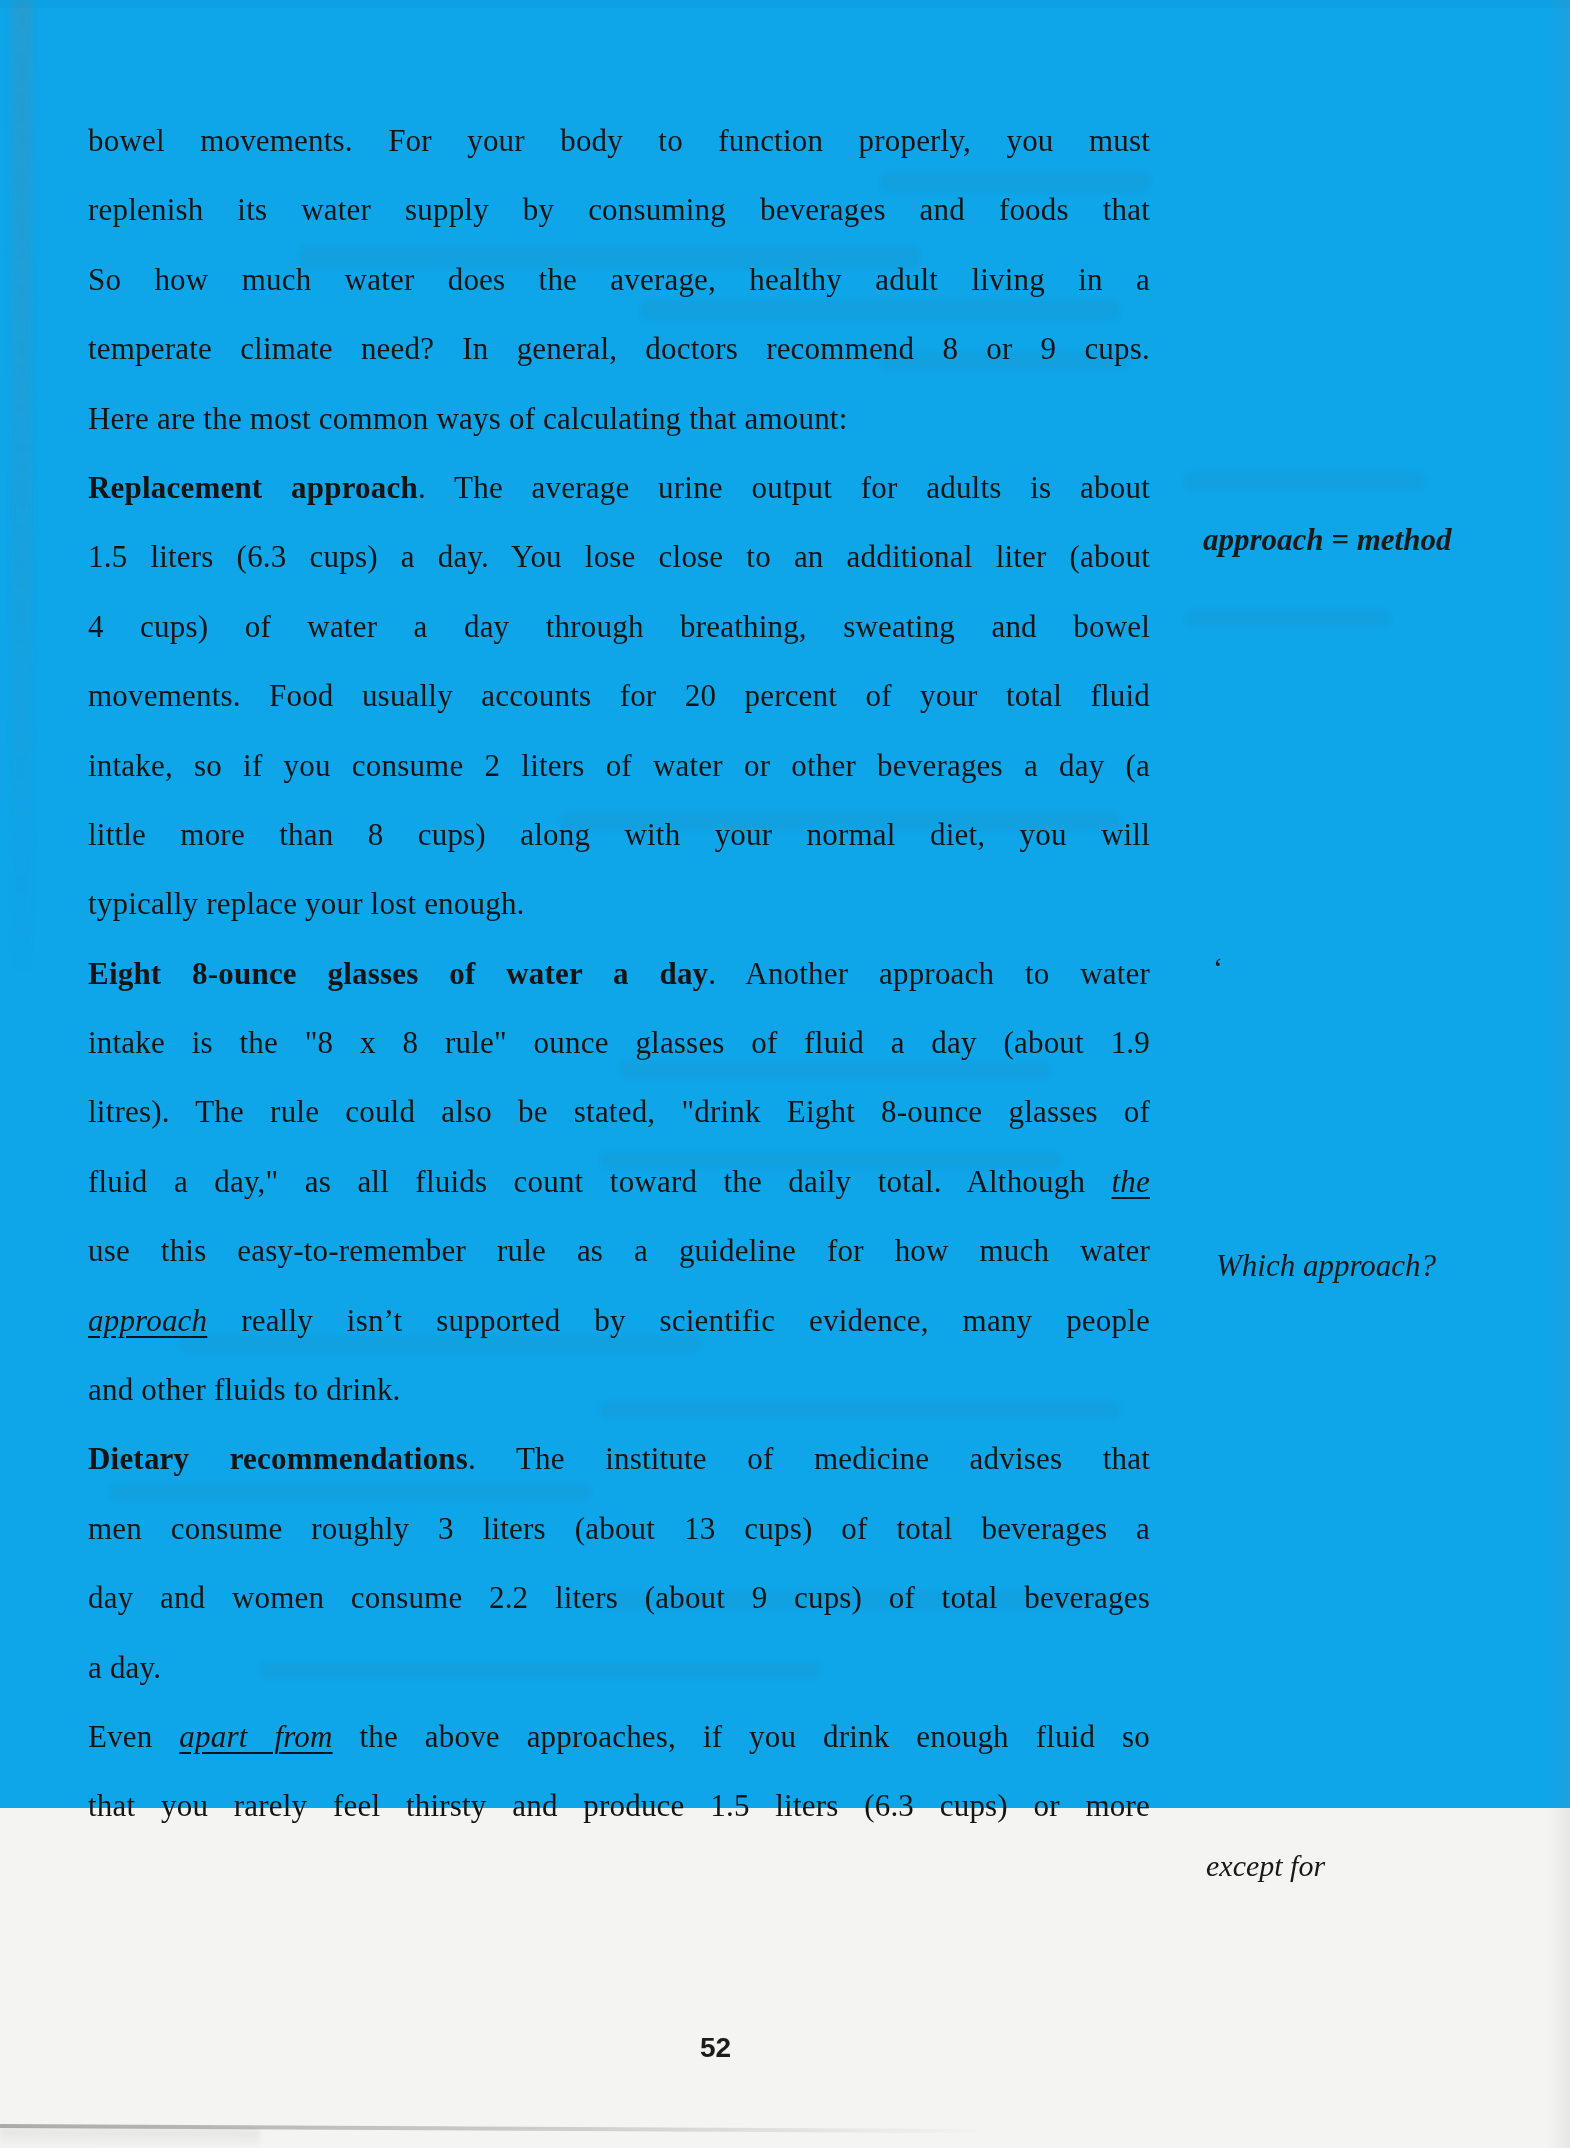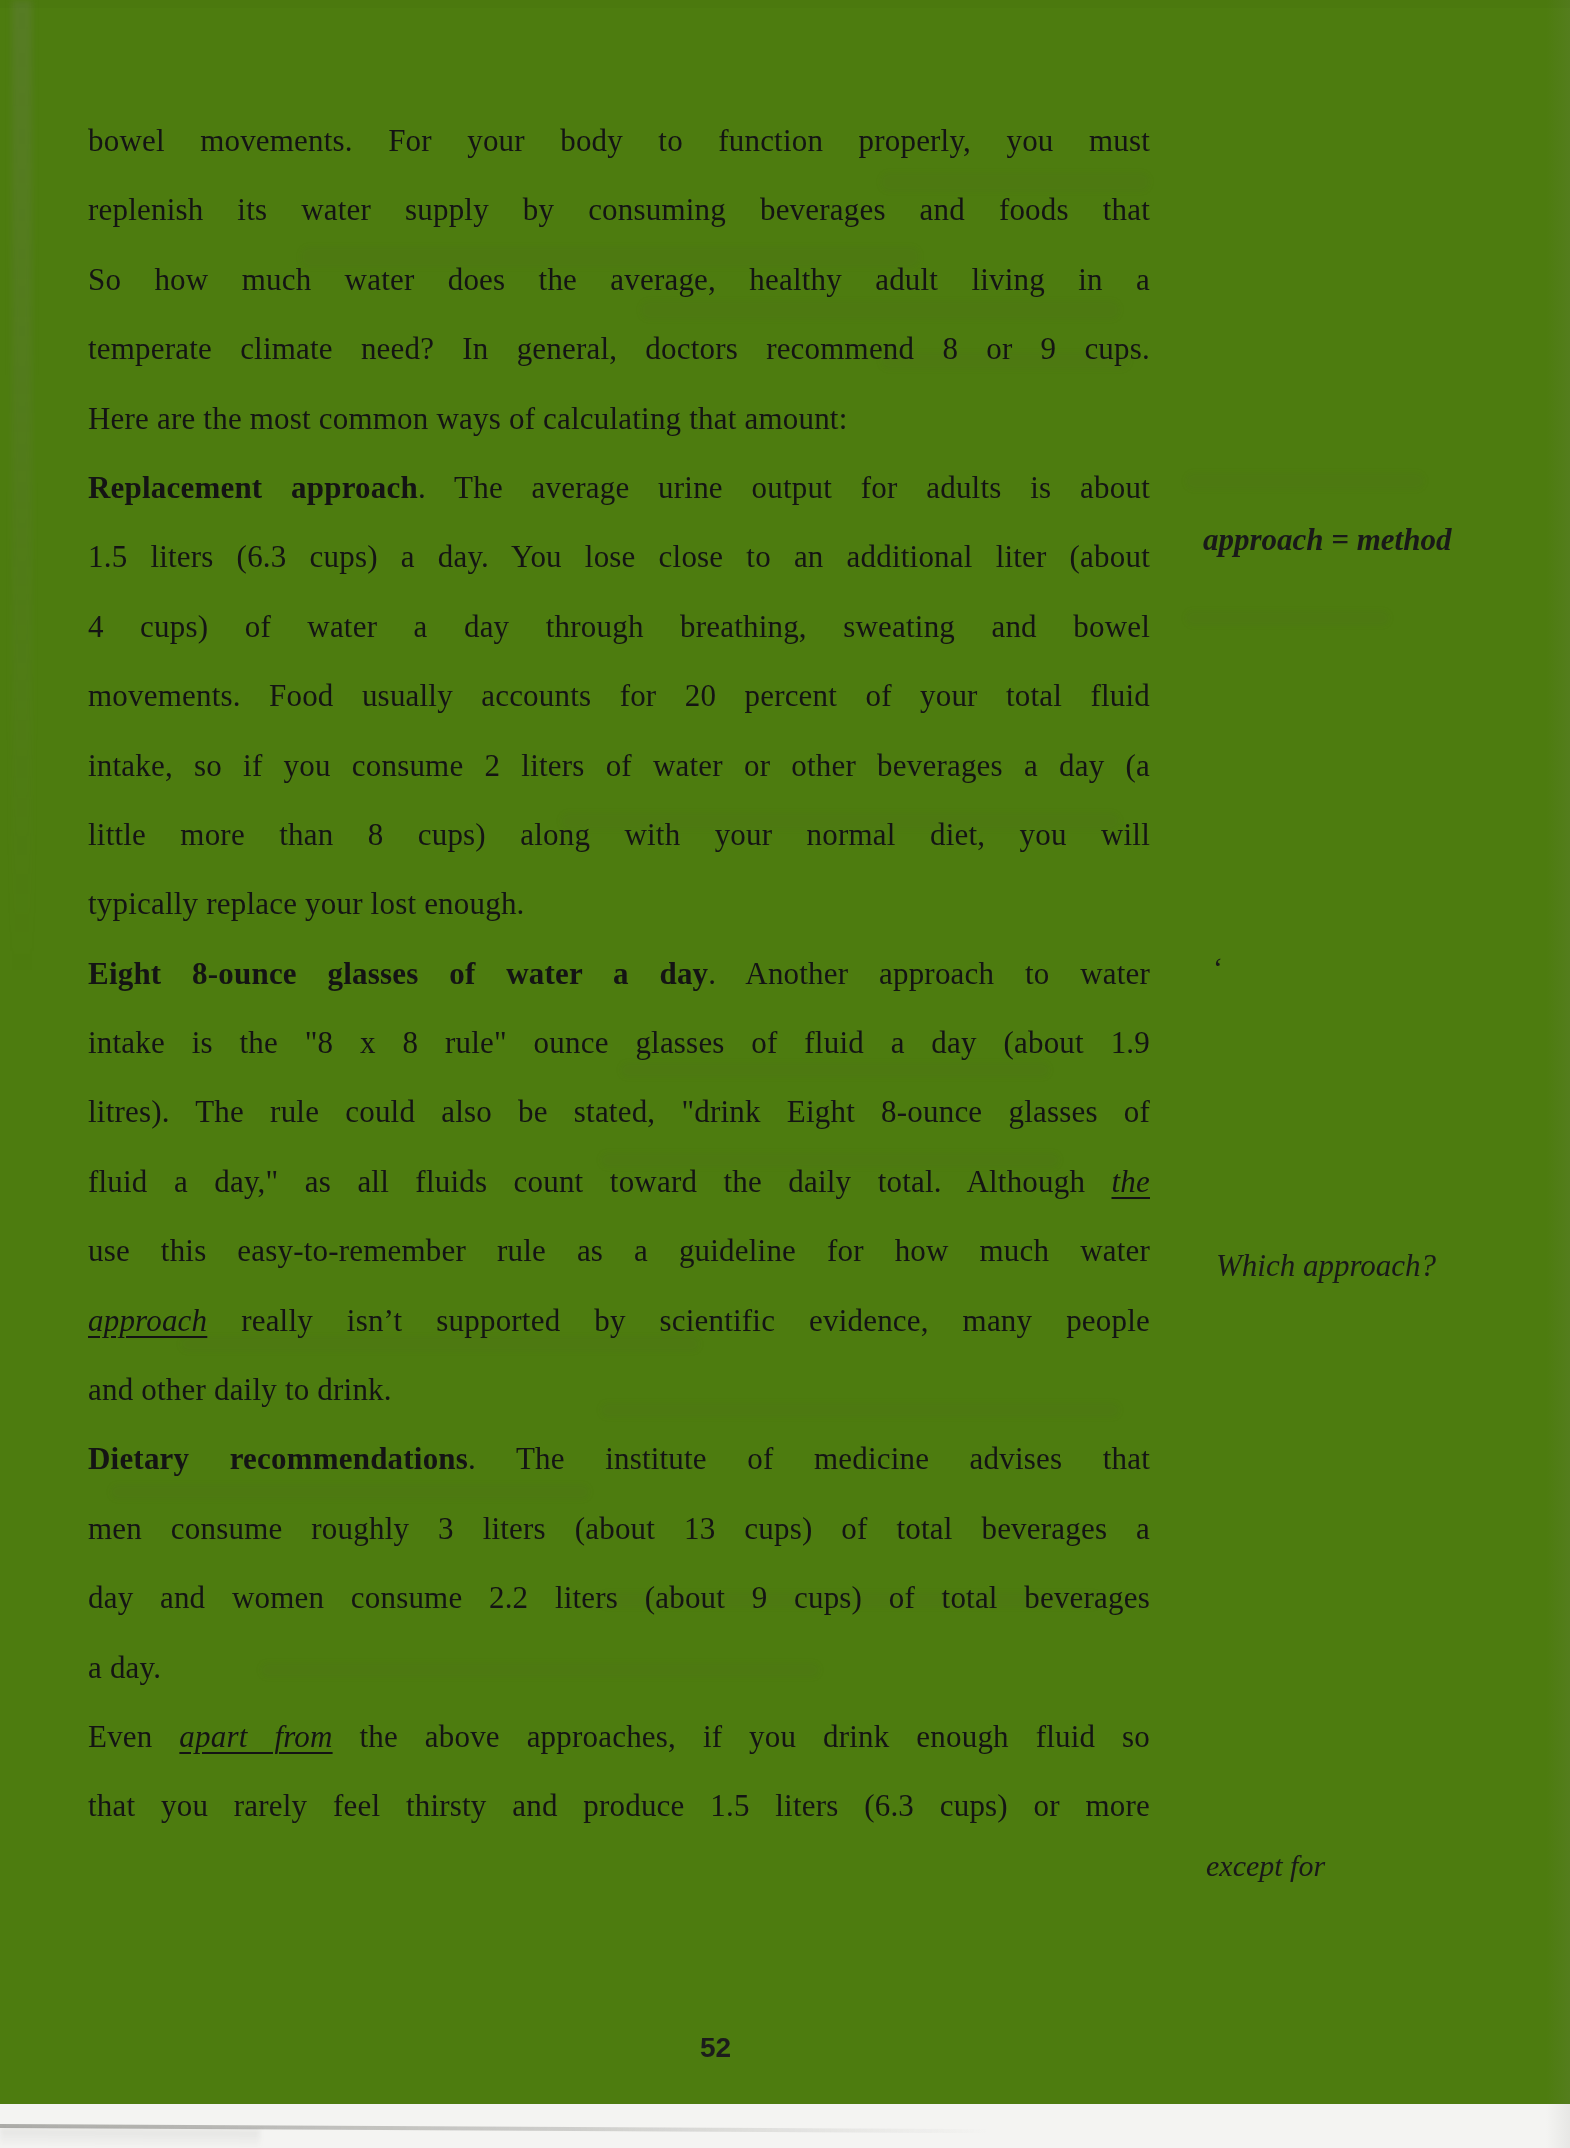--- a/index.html
+++ b/index.html
@@ -4,22 +4,22 @@
 <style>
   html, body { margin: 0; padding: 0; }
   body {
     width: 1570px; height: 2148px;
     background: #f4f4f2;
     font-family: "Liberation Serif", "DejaVu Serif", serif;
     overflow: hidden;
   }
   .page {
     position: relative;
-    width: 1570px; height: 2104px;
-    background: #4d7c0f;
+    width: 1570px; height: 1808px;
+    background: #0ea5e9;
     color: #141414;
   }
   
   .text-block {
     position: absolute;
     left: 88px; top: 106px;
     width: 1062px;
   }
   .line {
     height: 69.4px;
@@ -146,21 +146,21 @@
       <div class="line"><span>movements. Food usually accounts for 20 percent of your total fluid</span></div>
       <div class="line"><span>intake, so if you consume 2 liters of water or other beverages a day (a</span></div>
       <div class="line"><span>little more than 8 cups) along with your normal diet, you will</span></div>
       <div class="line short"><span>typically replace your lost enough.</span></div>
       <div class="line"><span class="b">Eight 8-ounce glasses of water a day</span><span>. Another approach to water</span></div>
       <div class="line"><span>intake is the "8 x 8 rule" ounce glasses of fluid a day (about 1.9</span></div>
       <div class="line"><span>litres). The rule could also be stated, "drink Eight 8-ounce glasses of</span></div>
       <div class="line"><span>fluid a day," as all fluids count toward the daily total. Although </span><span class="i u">the</span></div>
       <div class="line"><span>use this easy-to-remember rule as a guideline for how much water</span></div>
       <div class="line"><span class="i u">approach</span><span> really isn’t supported by scientific evidence, many people</span></div>
-      <div class="line short"><span>and other daily to drink.</span></div>
+      <div class="line short"><span>and other fluids to drink.</span></div>
       <div class="line"><span class="b">Dietary recommendations</span><span>. The institute of medicine advises that</span></div>
       <div class="line"><span>men consume roughly 3 liters (about 13 cups) of total beverages a</span></div>
       <div class="line"><span>day and women consume 2.2 liters (about 9 cups) of total beverages</span></div>
       <div class="line short"><span>a day.</span></div>
       <div class="line"><span>Even </span><span class="i u">apart from</span><span> the above approaches, if you drink enough fluid so</span></div>
       <div class="line"><span>that you rarely feel thirsty and produce 1.5 liters (6.3 cups) or more</span></div>
     </div>
 
   <div class="margin-note mn-1">approach = method</div>
   <div class="margin-note mn-stray">‘</div>

